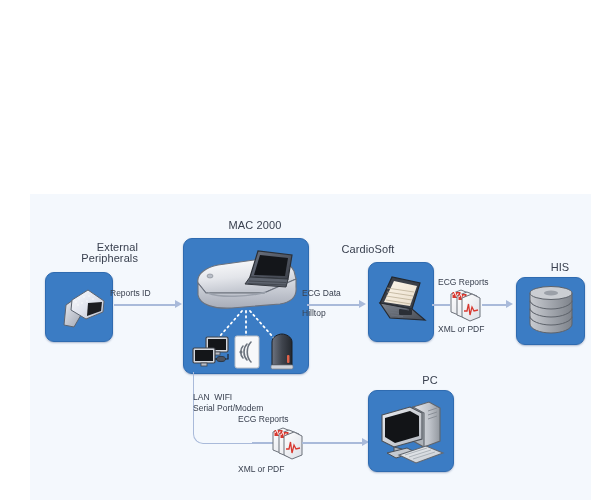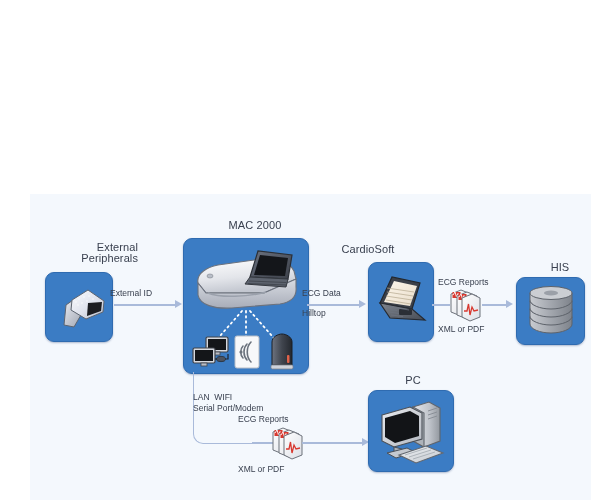--- a/index.html
+++ b/index.html
@@ -97,21 +97,21 @@
             <circle cx="30" cy="20" r="0.8"></circle>
           <circle cx="35" cy="18" r="0.8"></circle>
             <circle cx="26" cy="22" r="0.8"></circle>
           <circle cx="41" cy="16" r="0.8"></circle>
             <circle cx="24" cy="19" r="0.8"></circle>
         </g>
       </svg>
     </span>
   </div>
 
-  <div class="edge-label" style="left:80px;top:94px;width:72px;">External ID</div>
+  <div class="edge-label" style="left:80px;top:94px;width:72px;">Reports ID</div>
   <div class="arrow-line" style="left:84px;top:110px;width:62px;"></div>
   <div class="arrow-head" style="left:145px;top:106px;"></div>
 
   <div class="node-label" style="left:185px;top:26px;width:80px;">MAC 2000</div>
 
   <div class="node" style="left:153px;top:44px;width:124px;height:134px;">
     <span class="ico" style="left:8px;top:10px;">
       <svg width="110" height="70" viewBox="0 0 110 70">
         <defs>
           <linearGradient id="cartTop" x1="0" y1="0" x2="0.3" y2="1">
@@ -325,21 +325,21 @@
       <path d="M14,12 L24,8 L32,12 L32,31 L22,35 L14,31 Z" fill="url(#docG2)" stroke="#6d727b" stroke-width="1"></path>
       <path d="M16,25 L19,25 L20.5,18 L22,29 L24,21 L26,25 L30,24" fill="none" stroke="#d8382f" stroke-width="1.3"></path>
     </svg>
   </span>
 
   <div class="arrow-line" style="left:272px;top:248px;width:61px;"></div>
   <div class="arrow-head" style="left:332px;top:244px;"></div>
 
   <div class="edge-label" style="left:208px;top:270px;width:90px;">XML or PDF</div>
 
-  <div class="node-label" style="left:362px;top:181px;width:42px;">PC</div>
+  <div class="node-label" style="left:379px;top:181px;width:42px;">PC</div>
 
   <div class="node" style="left:338px;top:196px;width:84px;height:80px;">
     <span class="ico" style="left:8px;top:6px;">
       <svg width="70" height="68" viewBox="0 0 70 68">
         <defs>
           <linearGradient id="towerG" x1="0" y1="0" x2="1" y2="0">
             <stop offset="0" stop-color="#e6e8ec"></stop>
             <stop offset="0.6" stop-color="#c0c4cb"></stop>
             <stop offset="1" stop-color="#93989f"></stop>
           </linearGradient>

